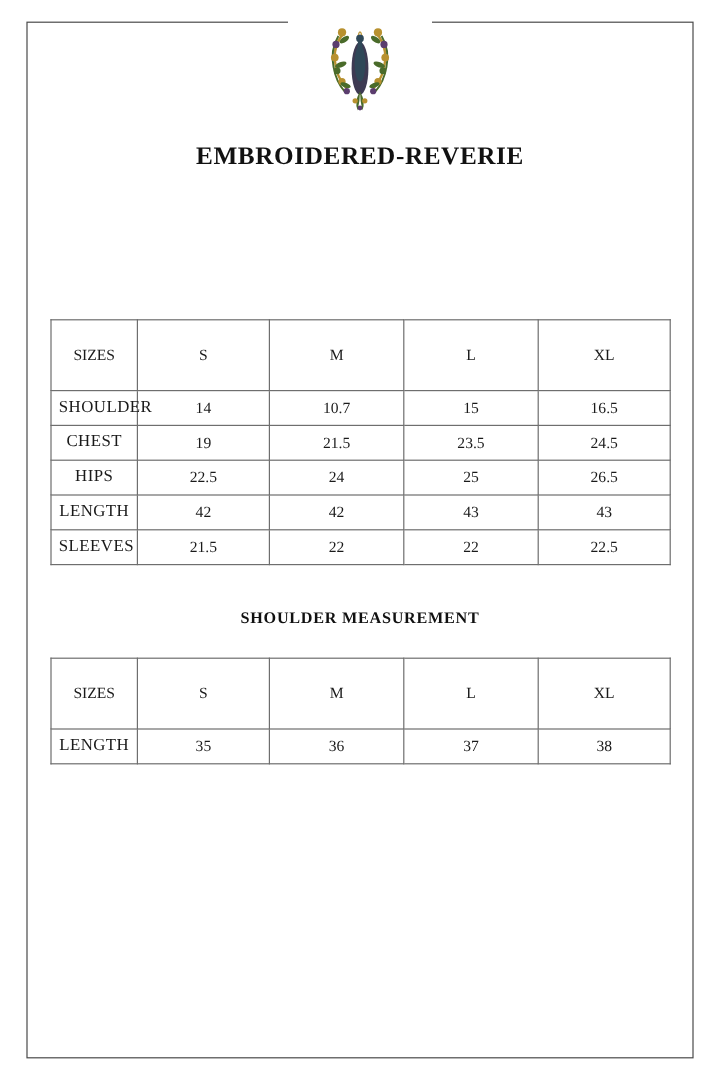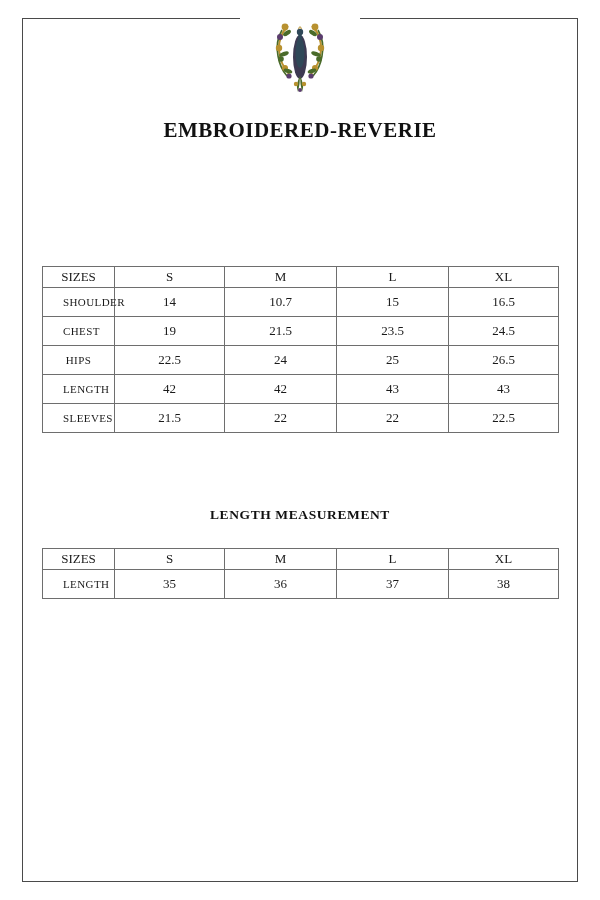--- a/index.html
+++ b/index.html
@@ -86,27 +86,27 @@
   .tbl1 { left: 20px; top: 248px; width: 516px; }
   .tbl2 { left: 20px; top: 530px; width: 516px; }
 
   table.measure td {
     border: 1px solid #6e6e6e;
     text-align: center;
     vertical-align: middle;
     color: #1a1a1a;
   }
   table.measure td.rowhead {
-    font-size: 11px;
+    font-size: 14px;
     letter-spacing: 0.4px;
-    padding: 4px 20px;
+    padding: 4px 6px;
   }
   table.measure td.hcell {
     font-size: 13px;
-    padding: 2px 2px;
+    padding: 21px 2px;
   }
   table.measure td.val {
     font-size: 13px;
     padding: 6px 2px;
   }
   table.measure col.c0 { width: 72px; }
   table.measure col.c1 { width: 110px; }
   table.measure col.c2 { width: 112px; }
   table.measure col.c3 { width: 112px; }
   table.measure col.c4 { width: 110px; }
@@ -214,21 +214,21 @@
         <tr>
           <td class="rowhead">SLEEVES</td>
           <td class="val">21.5</td>
           <td class="val">22</td>
           <td class="val">22</td>
           <td class="val">22.5</td>
         </tr>
       </tbody>
     </table>
 
-    <div class="section-title sec2-title">LENGTH MEASUREMENT</div>
+    <div class="section-title sec2-title">SHOULDER MEASUREMENT</div>
 
     <table class="measure tbl2">
       <colgroup>
           <col class="c0">
           <col class="c1">
           <col class="c2">
           <col class="c3">
           <col class="c4">
         </colgroup>
       <tbody>

